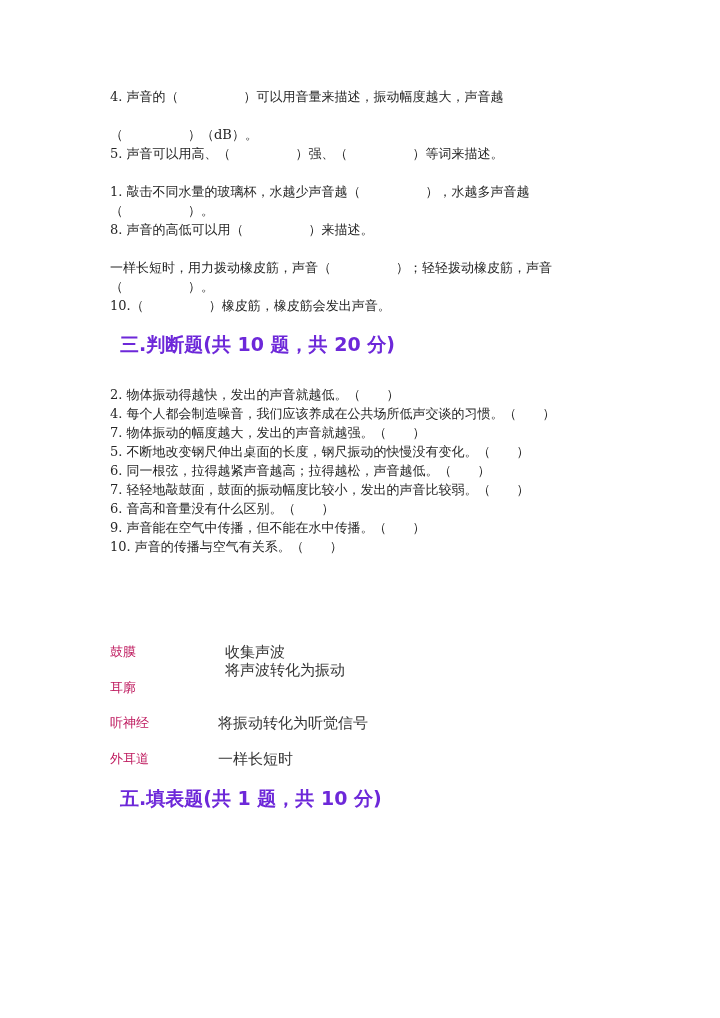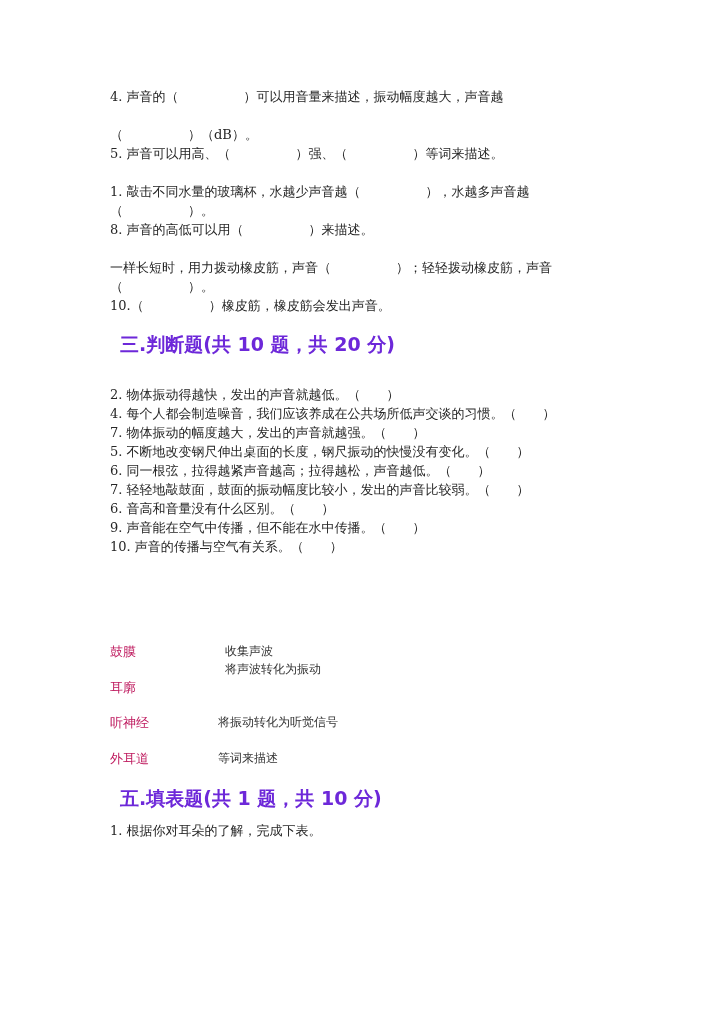--- a/index.html
+++ b/index.html
@@ -3,21 +3,21 @@
 <meta charset="utf-8">
 <style>
   html, body { margin:0; padding:0; background:#ffffff; }
   body { width:720px; height:1018px; position:relative; overflow:hidden;
          font-family: "DejaVu Serif", "Liberation Serif", serif; color:#222; }
   .page { position:absolute; left:0; top:0; width:593px; height:1018px; }
   .line { position:absolute; left:110px; font-size:13px; line-height:19px; white-space:pre; color:#262626; }
   .heading { position:absolute; left:120px; font-size:19px; font-weight:bold; white-space:pre;
              font-family: "DejaVu Sans", "Liberation Sans", sans-serif; color:#6d28d9; }
   .match-left { position:absolute; left:110px; font-size:13px; white-space:pre; color:#be185d; }
-  .match-right { position:absolute; font-size:12px; white-space:pre; color:#333; }
+  .match-right { position:absolute; font-size:15px; white-space:pre; color:#333; }
 </style>
 </head>
 <body>
 
 <div class="page">
 
   <div class="line" style="top:87px">4. 声音的（　　　　　）可以用音量来描述，振动幅度越大，声音越</div>
   <div class="line" style="top:125px">（　　　　　）（dB）。</div>
   <div class="line" style="top:144px">5. 声音可以用高、（　　　　　）强、（　　　　　）等词来描述。</div>
   <div class="line" style="top:182px">1. 敲击不同水量的玻璃杯，水越少声音越（　　　　　），水越多声音越</div>
@@ -42,18 +42,17 @@
   <div class="match-left" style="top:643px">鼓膜</div>
   <div class="match-right" style="top:643px; left:225px">收集声波</div>
 
   <div class="match-left" style="top:679px">耳廓</div>
   <div class="match-right" style="top:661px; left:225px">将声波转化为振动</div>
 
   <div class="match-left" style="top:714px">听神经</div>
   <div class="match-right" style="top:714px; left:218px">将振动转化为听觉信号</div>
 
   <div class="match-left" style="top:750px">外耳道</div>
-  <div class="match-right" style="top:750px; left:218px">等词来描述</div>
+  <div class="match-right" style="top:750px; left:218px">一样长短时</div>
 
   <div class="heading" style="top:786px">五.填表题(共 1 题，共 10 分)</div>
-  <div class="line" style="top:821px">1. 根据你对耳朵的了解，完成下表。</div>
 
 </div>
 
 </body></html>

